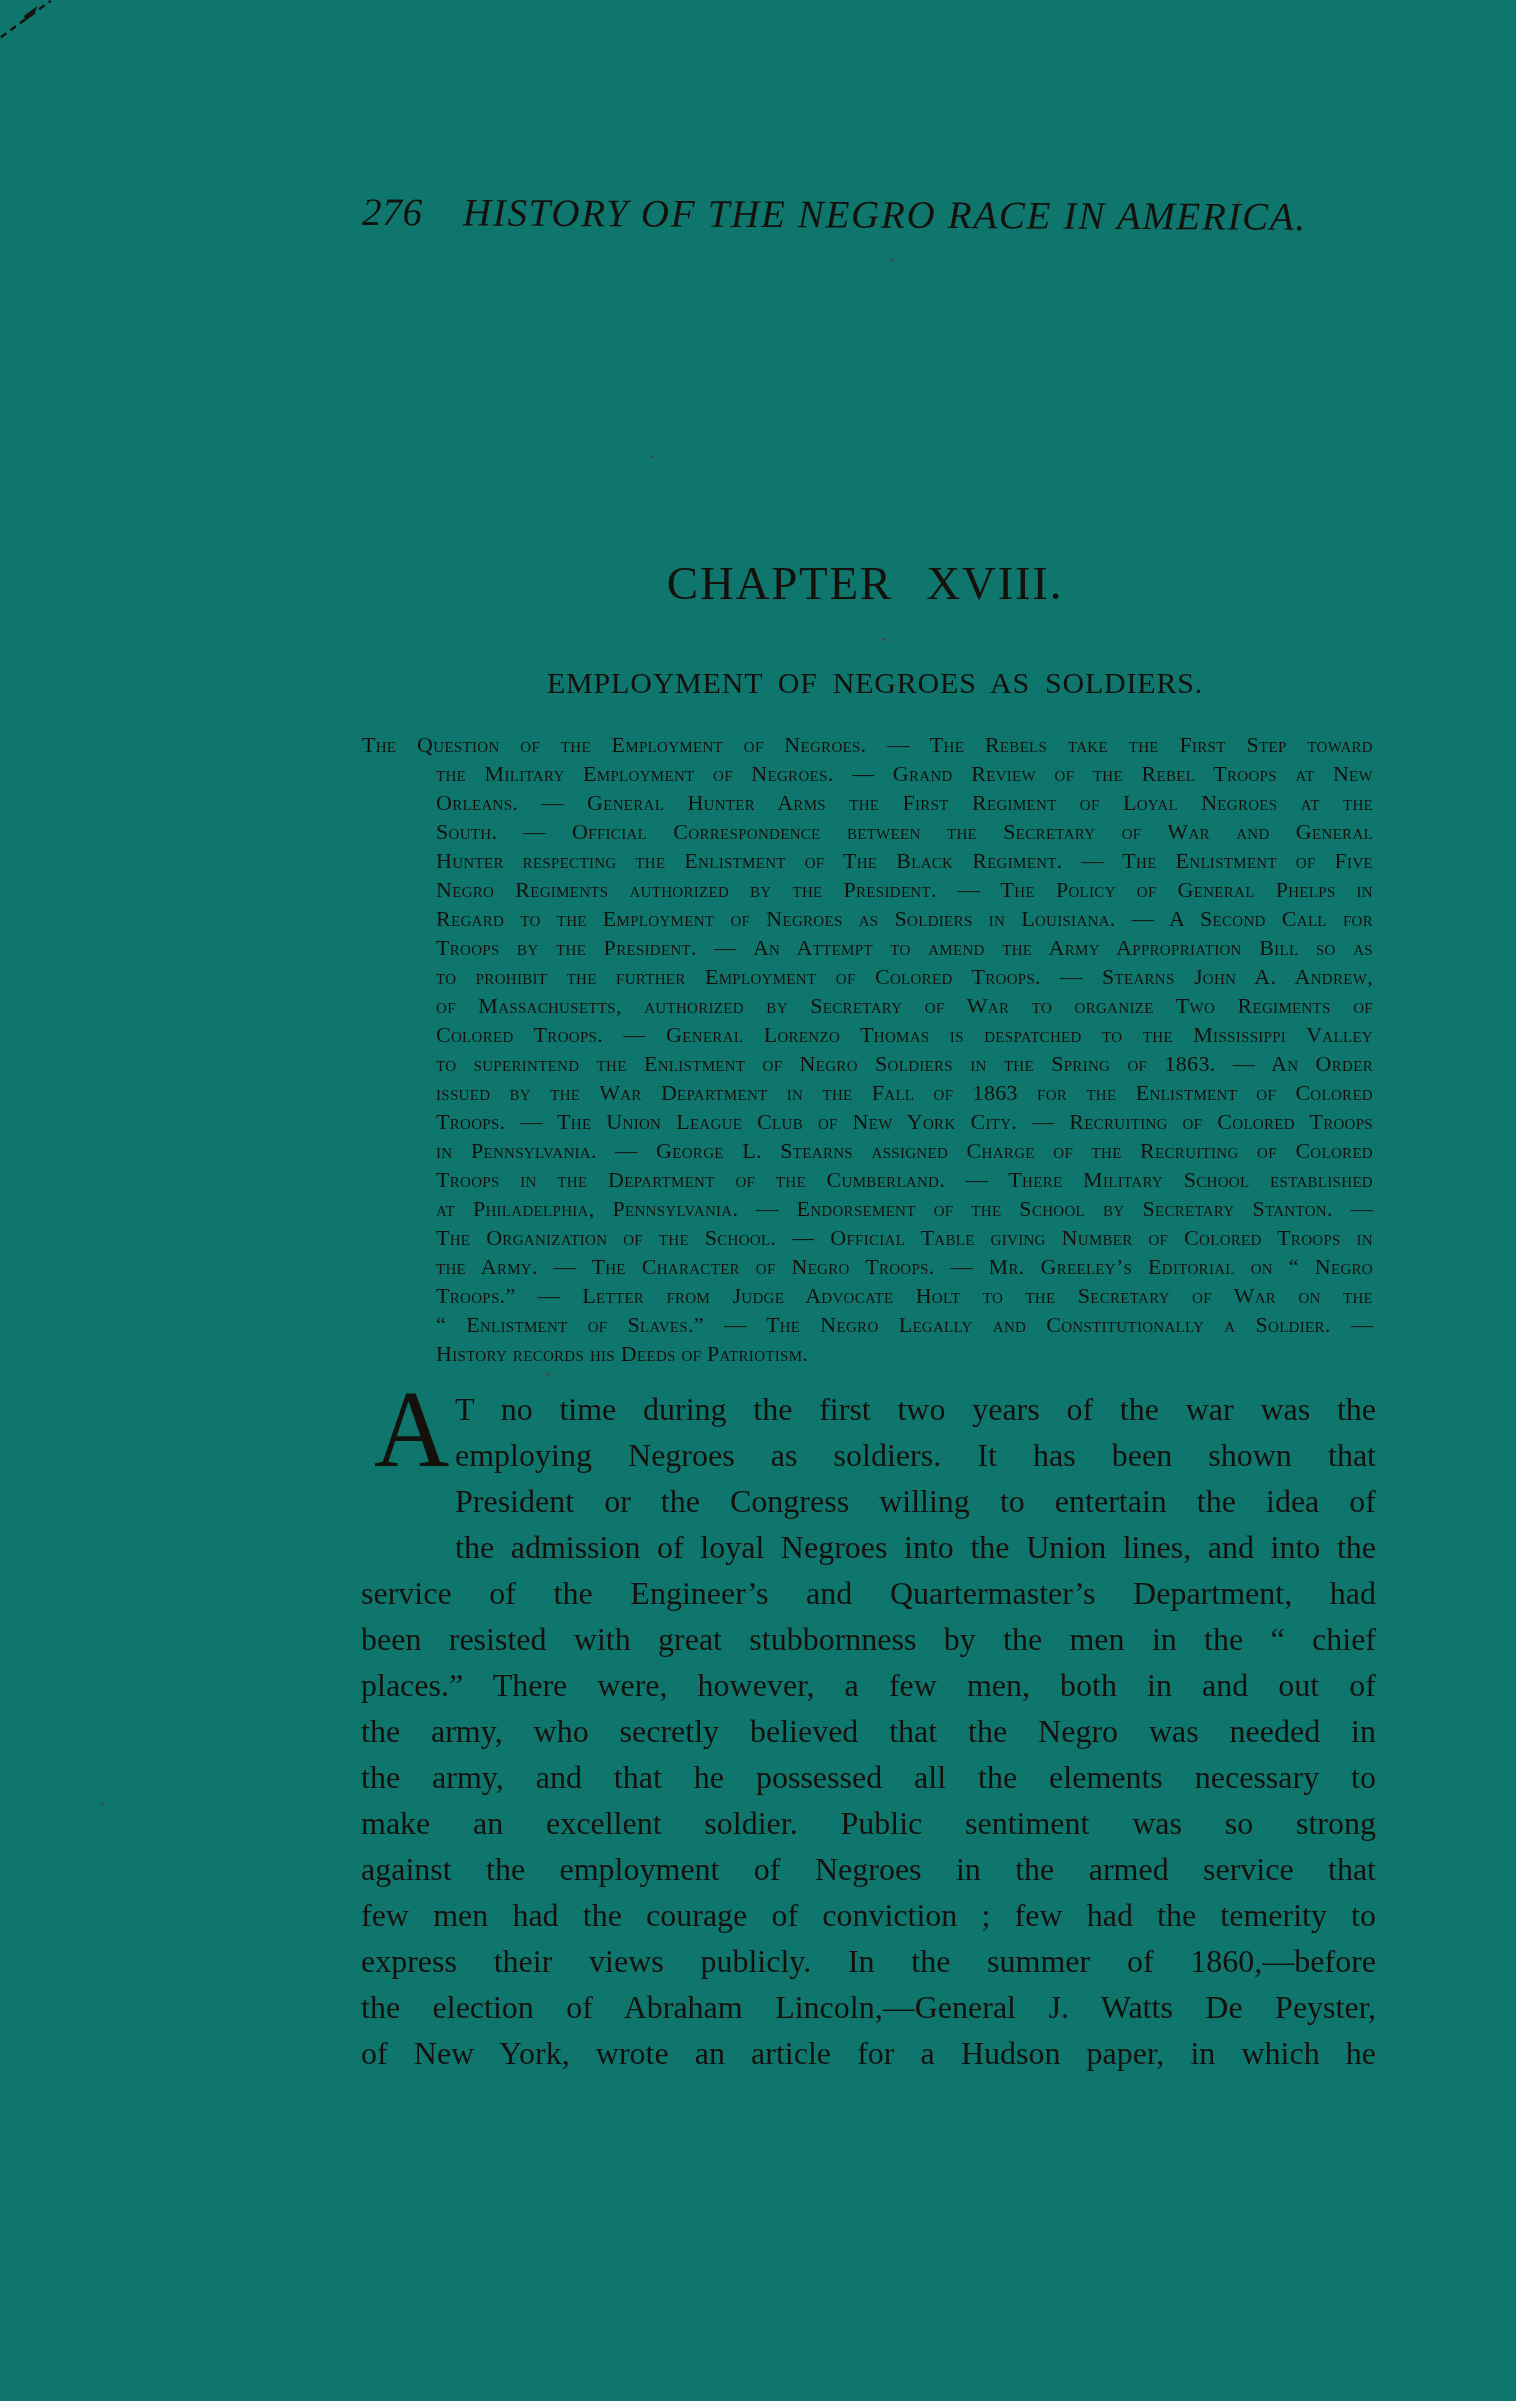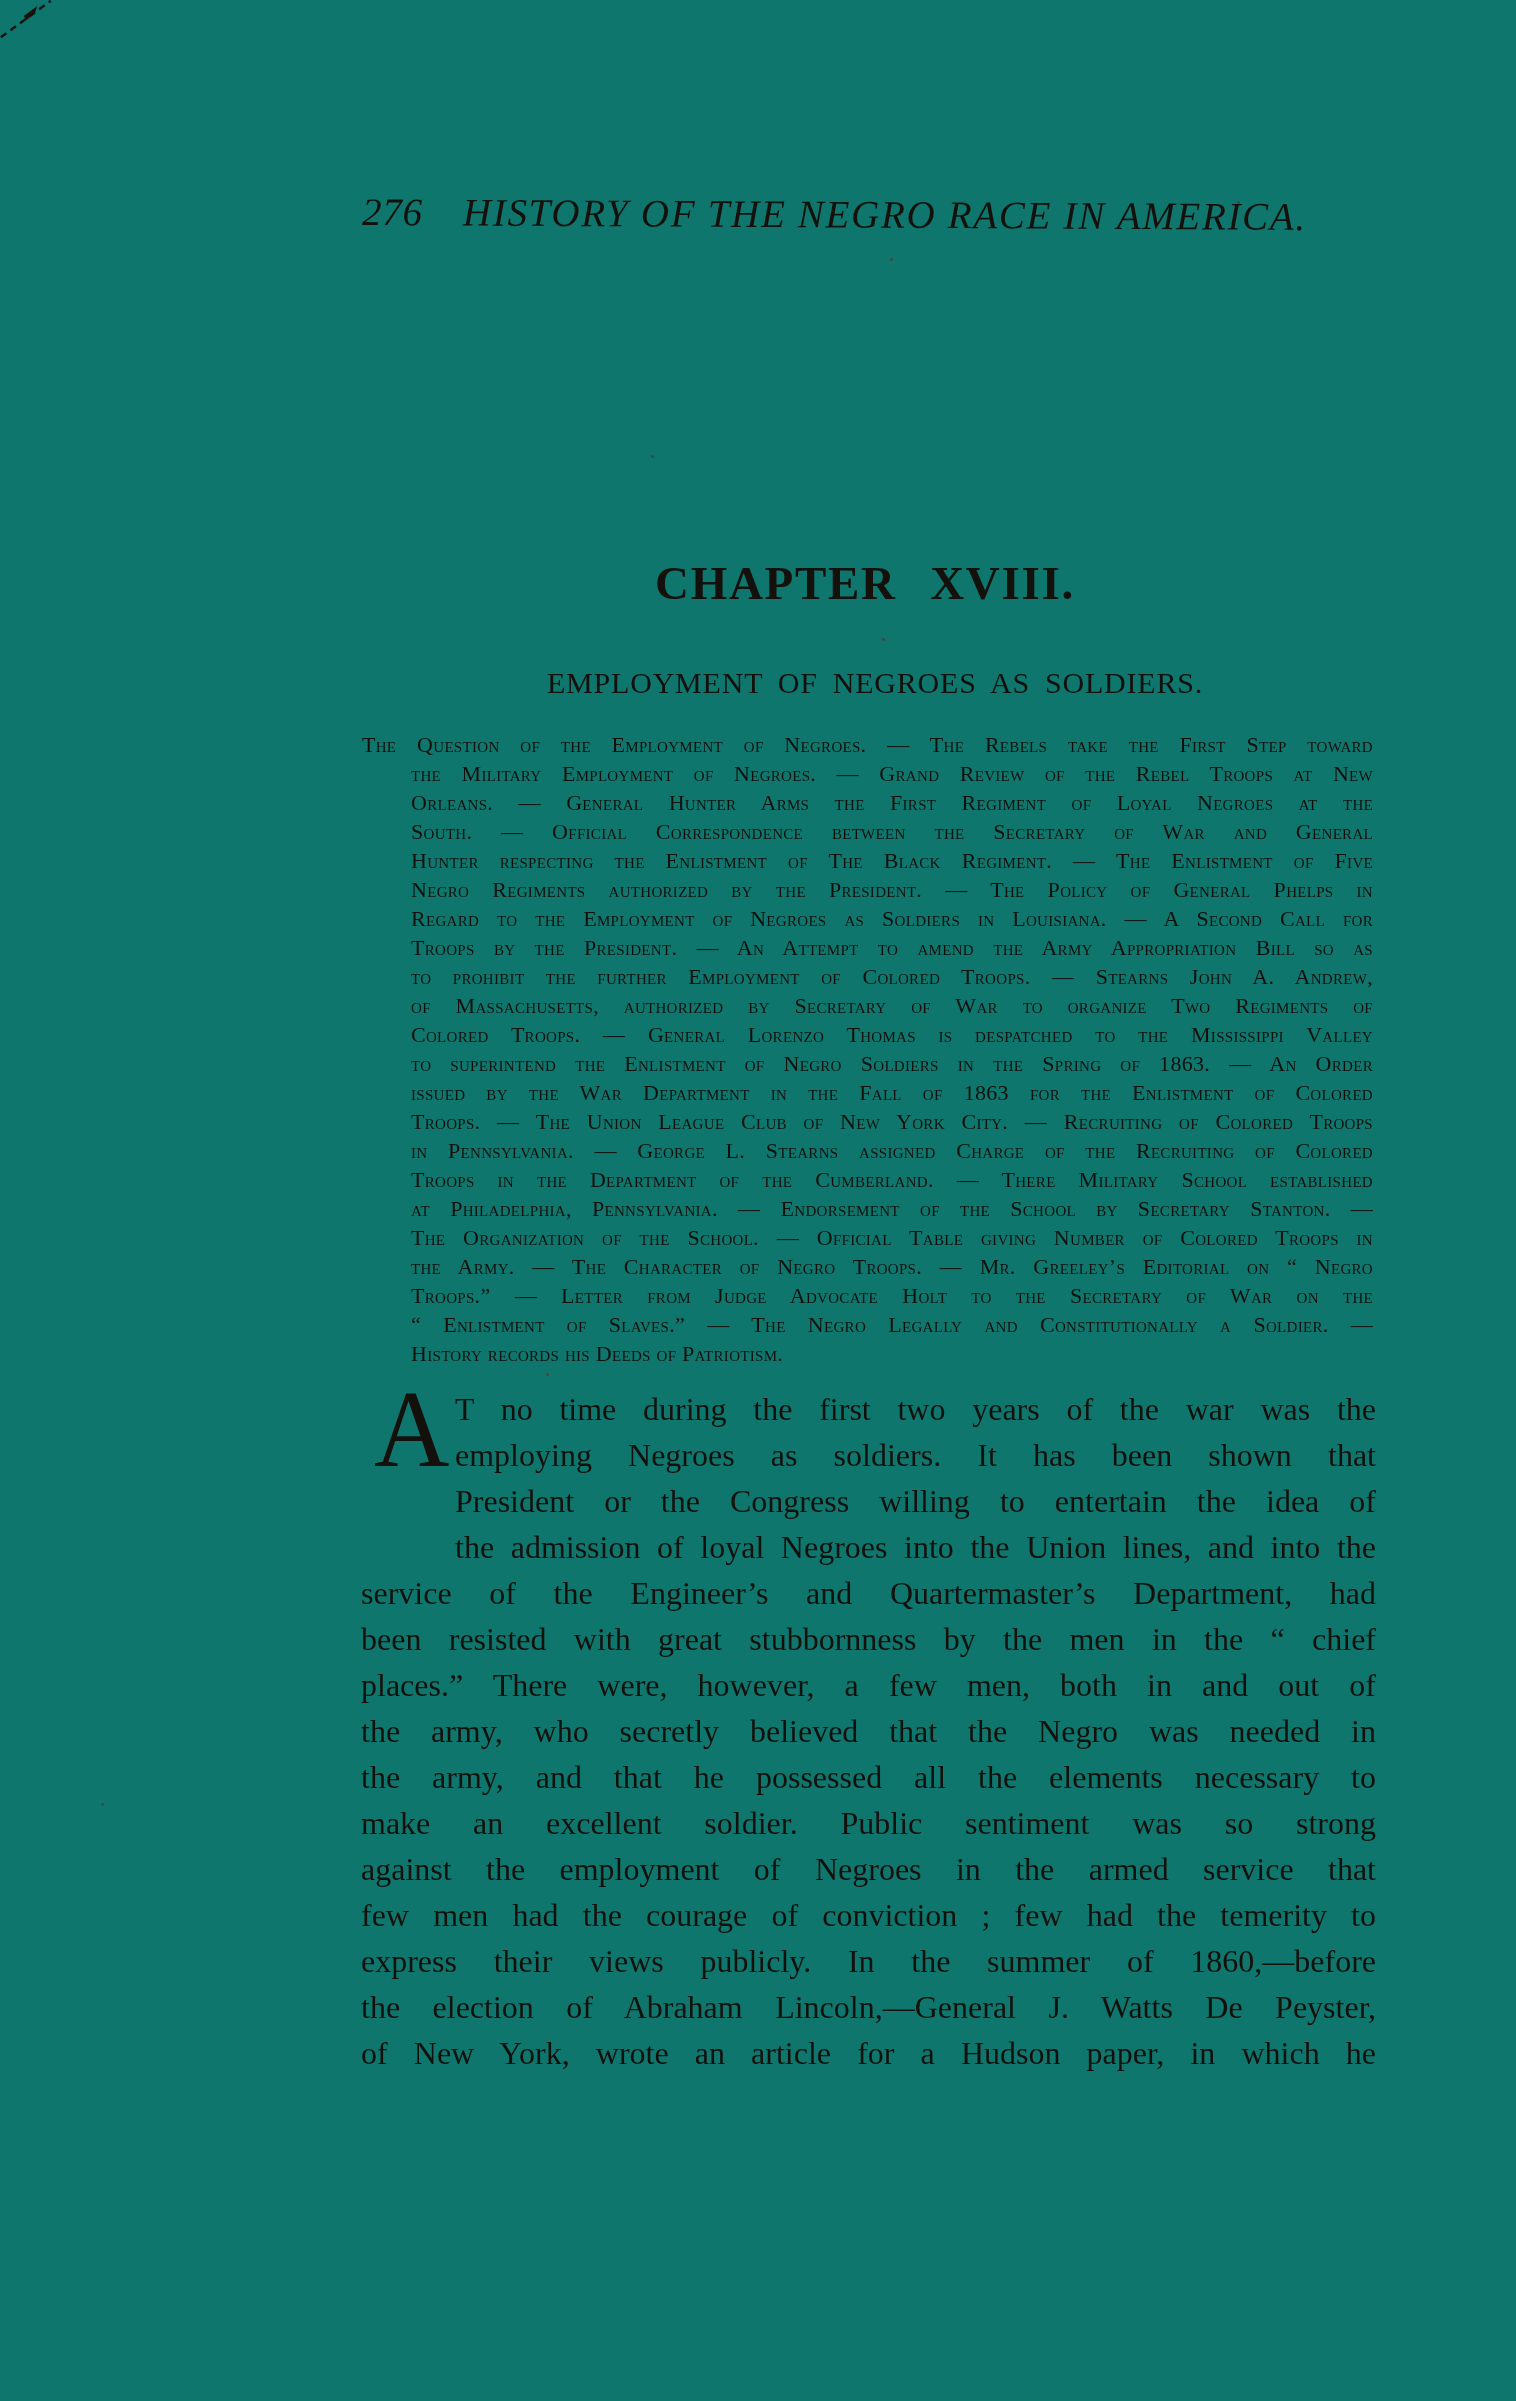--- a/index.html
+++ b/index.html
@@ -40,21 +40,21 @@
     letter-spacing: 0.8px;
   }
   
   .chapter-title {
     position: absolute;
     left: 354px;
     top: 556px;
     width: 1022px;
     margin: 0;
     text-align: center;
-    font-weight: 700;
+    font-weight: 400;
     font-size: 47px;
     letter-spacing: 1.7px;
     word-spacing: 20px;
   }
   .chapter-subtitle {
     position: absolute;
     left: 354px;
     top: 656px;
     width: 1022px;
     margin: 10px;
@@ -76,21 +76,21 @@
     letter-spacing: 0.3px;
   }
   .syn-line {
     text-align: justify;
     text-align-last: justify;
     white-space: nowrap;
     height: 29px;
     overflow: visible;
   }
   .syn-line + .syn-line {
-    margin-left: 49px;
+    margin-left: 74px;
   }
   .syn-line:last-child {
     text-align-last: left;
   }
   
   .body-text {
     position: absolute;
     left: 361px;
     top: 1386px;
     width: 1015px;

